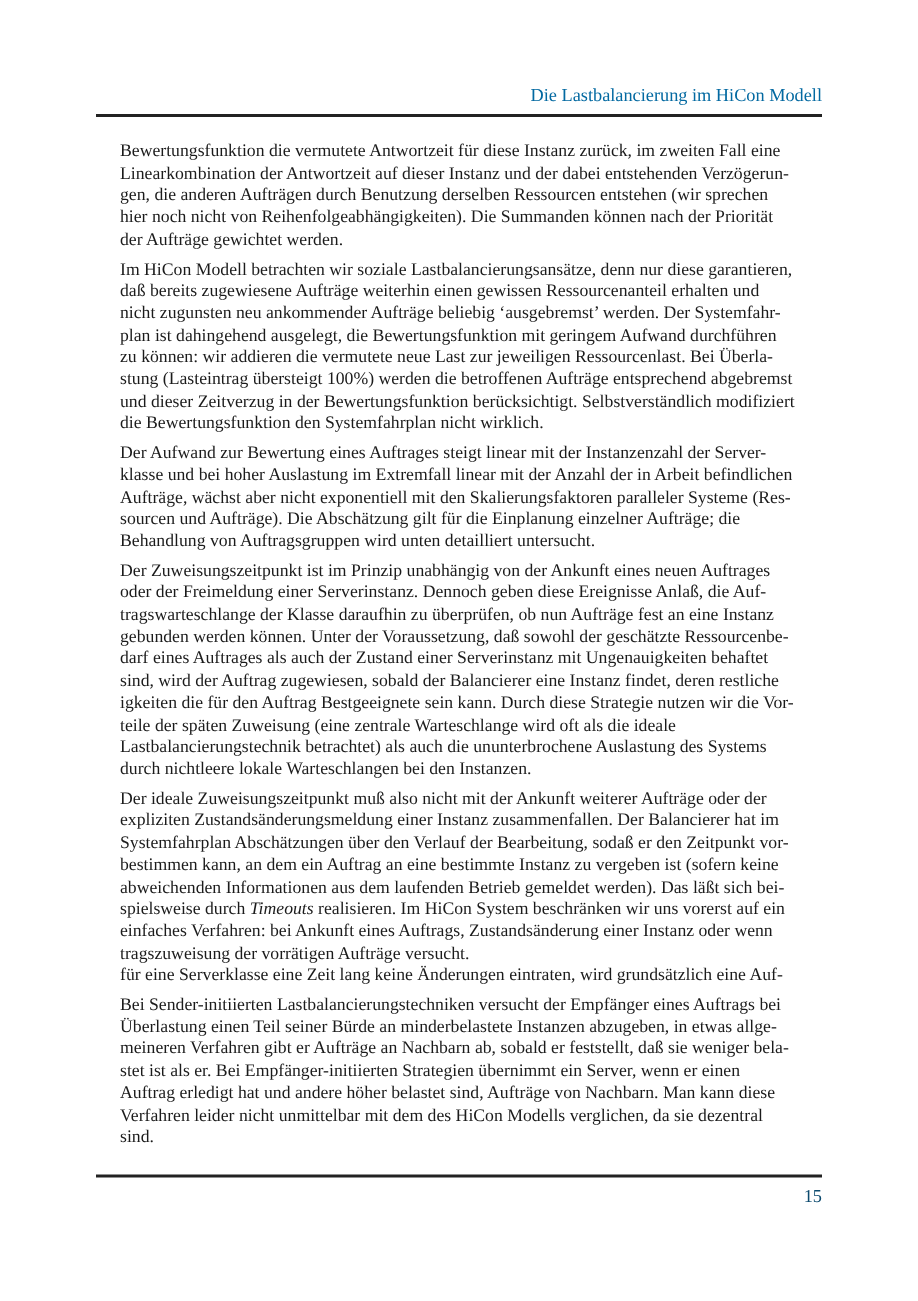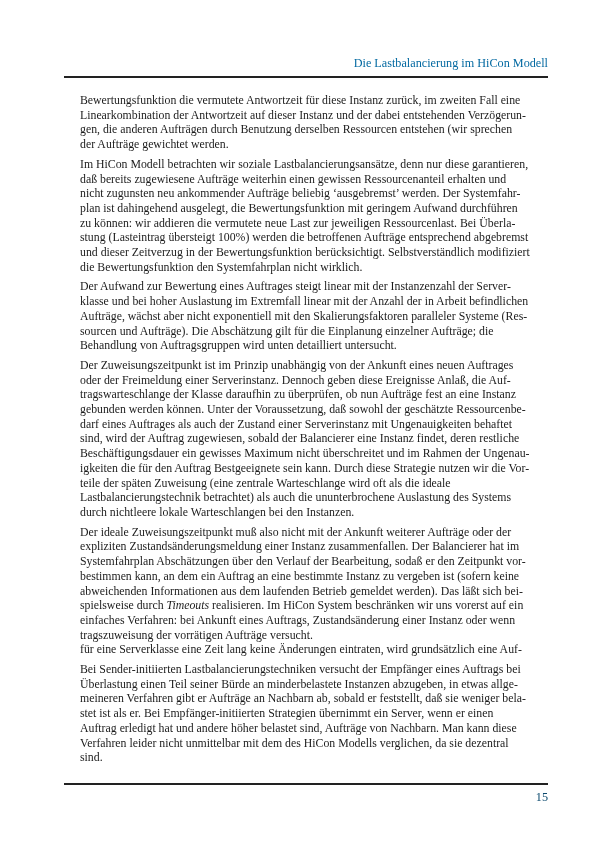--- a/index.html
+++ b/index.html
@@ -79,20 +79,21 @@
 
   <div class="running-header">Die Lastbalancierung im HiCon Modell</div>
 
   <div class="header-rule"></div>
 
   <div class="text-block">
       <div class="paragraph">
         <div class="line">Bewertungsfunktion die vermutete Antwortzeit für diese Instanz zurück, im zweiten Fall eine</div>
         <div class="line">Linearkombination der Antwortzeit auf dieser Instanz und der dabei entstehenden Verzögerun-</div>
         <div class="line">gen, die anderen Aufträgen durch Benutzung derselben Ressourcen entstehen (wir sprechen</div>
+        <div class="line">hier noch nicht von Reihenfolgeabhängigkeiten). Die Summanden können nach der Priorität</div>
         <div class="line">der Aufträge gewichtet werden.</div>
       </div>
       <div class="paragraph">
         <div class="line">Im HiCon Modell betrachten wir soziale Lastbalancierungsansätze, denn nur diese garantieren,</div>
         <div class="line">daß bereits zugewiesene Aufträge weiterhin einen gewissen Ressourcenanteil erhalten und</div>
         <div class="line">nicht zugunsten neu ankommender Aufträge beliebig ‘ausgebremst’ werden. Der Systemfahr-</div>
         <div class="line">plan ist dahingehend ausgelegt, die Bewertungsfunktion mit geringem Aufwand durchführen</div>
         <div class="line">zu können: wir addieren die vermutete neue Last zur jeweiligen Ressourcenlast. Bei Überla-</div>
         <div class="line">stung (Lasteintrag übersteigt 100%) werden die betroffenen Aufträge entsprechend abgebremst</div>
         <div class="line">und dieser Zeitverzug in der Bewertungsfunktion berücksichtigt. Selbstverständlich modifiziert</div>
@@ -105,21 +106,20 @@
         <div class="line">sourcen und Aufträge). Die Abschätzung gilt für die Einplanung einzelner Aufträge; die</div>
         <div class="line">Behandlung von Auftragsgruppen wird unten detailliert untersucht.</div>
       </div>
       <div class="paragraph">
         <div class="line">Der Zuweisungszeitpunkt ist im Prinzip unabhängig von der Ankunft eines neuen Auftrages</div>
         <div class="line">oder der Freimeldung einer Serverinstanz. Dennoch geben diese Ereignisse Anlaß, die Auf-</div>
         <div class="line">tragswarteschlange der Klasse daraufhin zu überprüfen, ob nun Aufträge fest an eine Instanz</div>
         <div class="line">gebunden werden können. Unter der Voraussetzung, daß sowohl der geschätzte Ressourcenbe-</div>
         <div class="line">darf eines Auftrages als auch der Zustand einer Serverinstanz mit Ungenauigkeiten behaftet</div>
         <div class="line">sind, wird der Auftrag zugewiesen, sobald der Balancierer eine Instanz findet, deren restliche</div>
-        <div class="line">Beschäftigungsdauer ein gewisses Maximum nicht überschreitet und im Rahmen der Ungenau-</div>
         <div class="line">igkeiten die für den Auftrag Bestgeeignete sein kann. Durch diese Strategie nutzen wir die Vor-</div>
         <div class="line">teile der späten Zuweisung (eine zentrale Warteschlange wird oft als die ideale</div>
         <div class="line">Lastbalancierungstechnik betrachtet) als auch die ununterbrochene Auslastung des Systems</div>
         <div class="line">durch nichtleere lokale Warteschlangen bei den Instanzen.</div>
       </div>
       <div class="paragraph">
         <div class="line">Der ideale Zuweisungszeitpunkt muß also nicht mit der Ankunft weiterer Aufträge oder der</div>
         <div class="line">expliziten Zustandsänderungsmeldung einer Instanz zusammenfallen. Der Balancierer hat im</div>
         <div class="line">Systemfahrplan Abschätzungen über den Verlauf der Bearbeitung, sodaß er den Zeitpunkt vor-</div>
         <div class="line">bestimmen kann, an dem ein Auftrag an eine bestimmte Instanz zu vergeben ist (sofern keine</div>

